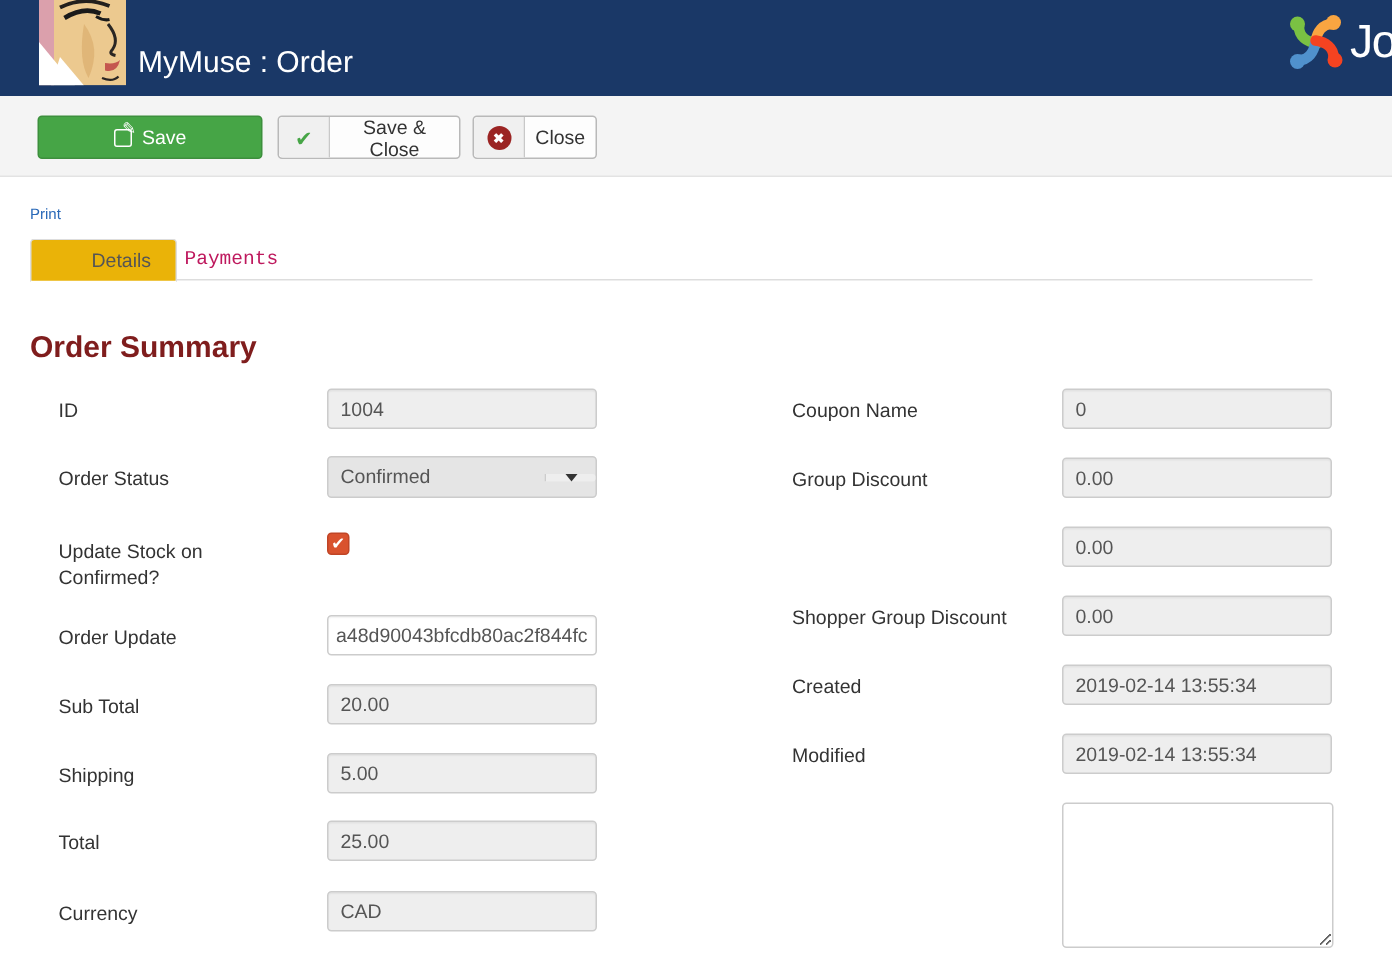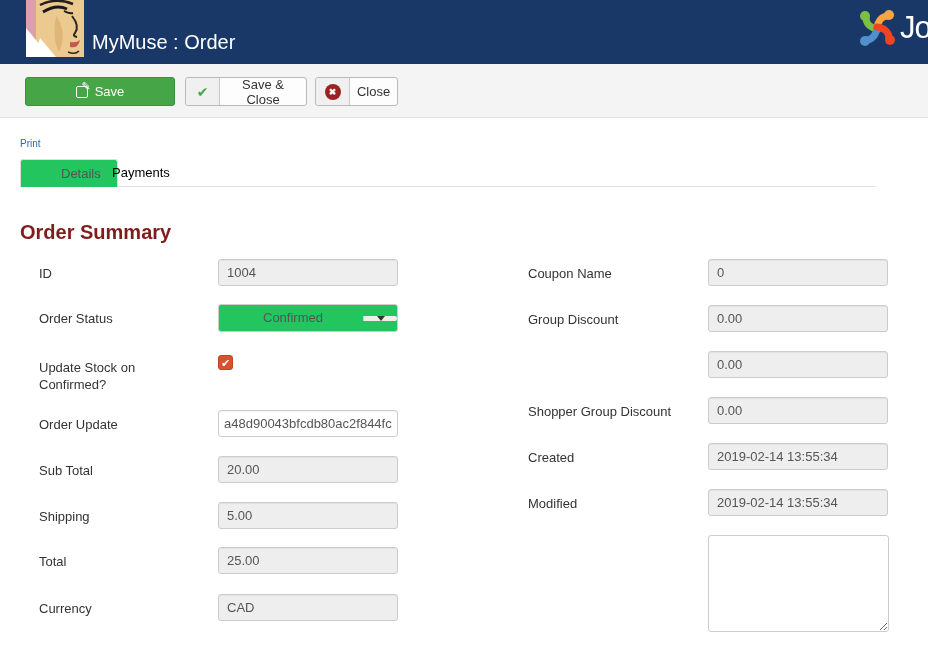--- a/index.html
+++ b/index.html
@@ -29,44 +29,44 @@
   .icon-save-box { width:12px; height:12px; border:1px solid #fff; border-radius:2px; position:relative; }
   .icon-save-box .pencil { position:absolute; top:-6px; right:-4px; font-size:11px; color:#fff; line-height:1; }
   .icon-check { color:#46a546; font-size:14px; line-height:1; }
   .icon-close-circle { width:16px; height:16px; border-radius:50%; background:#9b2423; color:#fff;
                        font-size:9px; line-height:16px; text-align:center; font-weight:bold; }
 
   
   .print-link { position:absolute; left:20px; top:138px; font-size:10px; color:#2a69b8; text-decoration:none; cursor:pointer; }
   .tabbar { position:absolute; left:20px; top:158px; width:855px; height:29px; border-bottom:1px solid #ddd; }
   .tab { position:absolute; top:1px; height:29px; font-size:13px; line-height:28px; padding:0 16px; cursor:pointer; }
-  .tab.active { left:0; background:#22c55e; color:#555; border:1px solid #ddd; border-bottom:1px solid #fff; border-radius:3px 3px 0 0;padding-left:40px; }
-  .tab.inactive { left:76px; color:#000000; }
+  .tab.active { left:0; background:#eab308; color:#555; border:1px solid #ddd; border-bottom:1px solid #fff; border-radius:3px 3px 0 0;padding-left:40px; }
+  .tab.inactive { left:87px; color:#be185d;font-family:Liberation Mono, monospace; }
 
   
   .page-heading { position:absolute; left:20px; top:221px; font-size:20px; font-weight:bold; color:#7f1d1d; }
 
   
   .row { position:absolute; left:0; width:928px; height:28px; }
   .row .lbl { position:absolute; left:39px; width:170px; top:6px; font-size:13px; color:#333; line-height:17px; }
   .row .lbl.narrow { width:122px; }
   .row.right .lbl { left:528px; width:176px; }
   .row .ctrl { position:absolute; left:218px; top:0; }
   .row.right .ctrl { left:708px; }
 
   .l1{top:259px}.l2{top:304px}.l3{top:353px}.l4{top:410px}.l5{top:456px}.l6{top:502px}.l7{top:547px}.l8{top:594px}
   .r1{top:259px}.r2{top:305px}.r3{top:351px}.r4{top:397px}.r5{top:443px}.r6{top:489px}.r7{top:535px}
 
   .inp { width:180px; height:27px; padding:4px 8px; font-family:"Liberation Sans",sans-serif;
          font-size:13px; color:#555; background:#eeeeee; border:1px solid #cccccc; border-radius:3px;
          box-shadow:inset 0 1px 1px rgba(0,0,0,0.05); }
   .inp.editable { background:#ffffff; padding:4px 5px; }
 
-  .fakeselect { width:180px; height:28px; background:#22c55e; border:1px solid #ccc; border-radius:3px;
-                display:flex; align-items:center; cursor:pointer;padding-left:36px; }
+  .fakeselect { width:180px; height:28px; background:#e5e5e5; border:1px solid #ccc; border-radius:3px;
+                display:flex; align-items:center; cursor:pointer; }
   .fakeselect .sel-text { flex:1; font-size:13px; color:#555; line-height:26px; padding:0 8px; }
   .fakeselect .sel-caret { width:34px; background:#eee; border-left:1px solid #ccc;
                            display:flex; align-items:center; justify-content:center; border-radius:0 2px 2px 0; }
   .caret-down { width:0; height:0; border-left:4px solid transparent; border-right:4px solid transparent; border-top:5px solid #333; }
 
   .checkbox { display:inline-block; width:15px; height:15px; margin-top:1px; background:#d9522e; border:1px solid #c04526;
               border-radius:3px; color:#fff; font-size:11px; line-height:14px; text-align:center; cursor:pointer; }
 
   .notes { width:181px; height:97px; background:#fff; border:1px solid #ccc; border-radius:3px;
            resize:both; font-family:"Liberation Sans",sans-serif; font-size:13px; color:#555; padding:4px 6px; }

